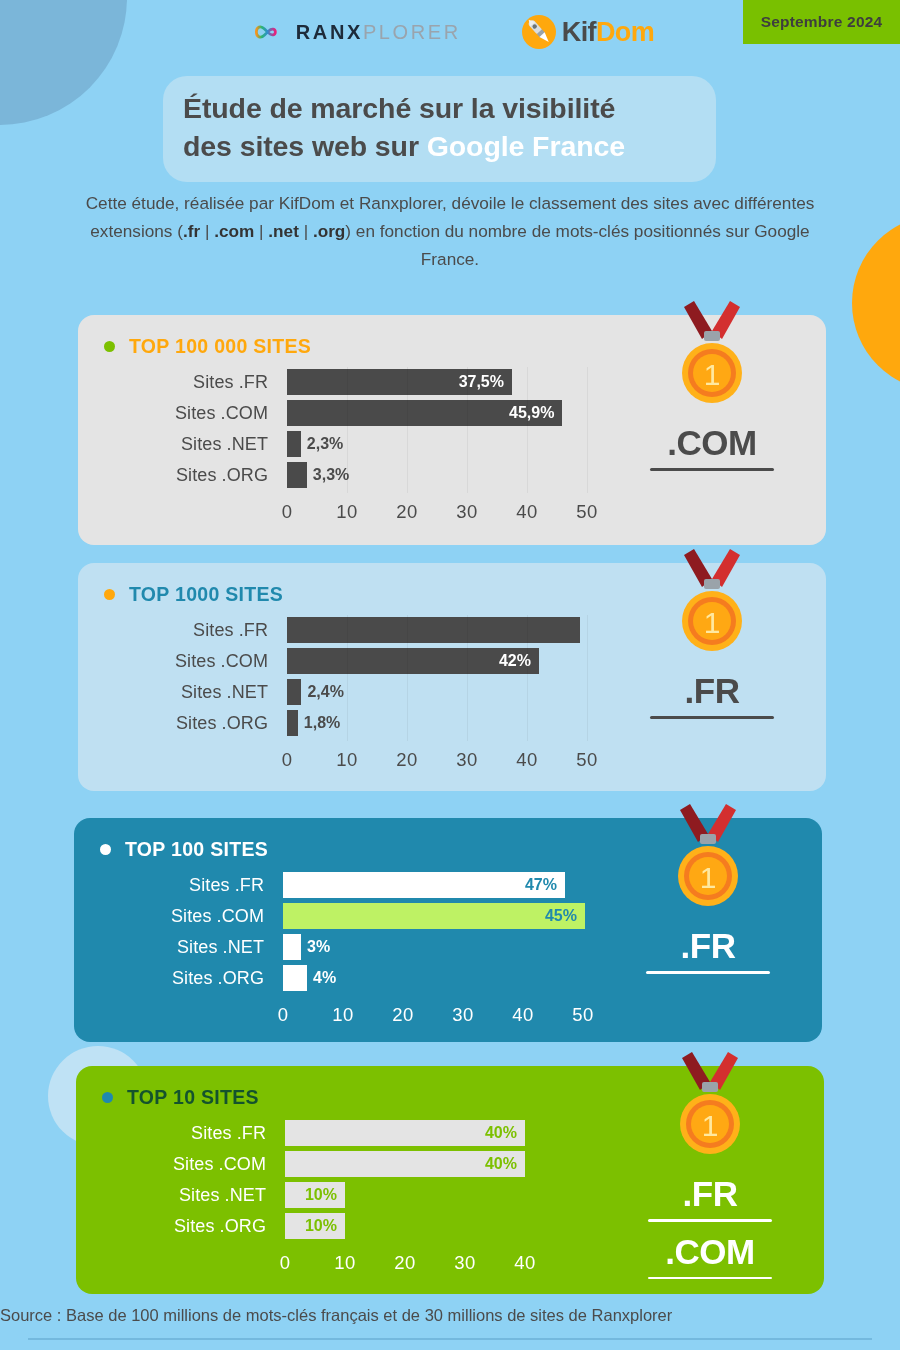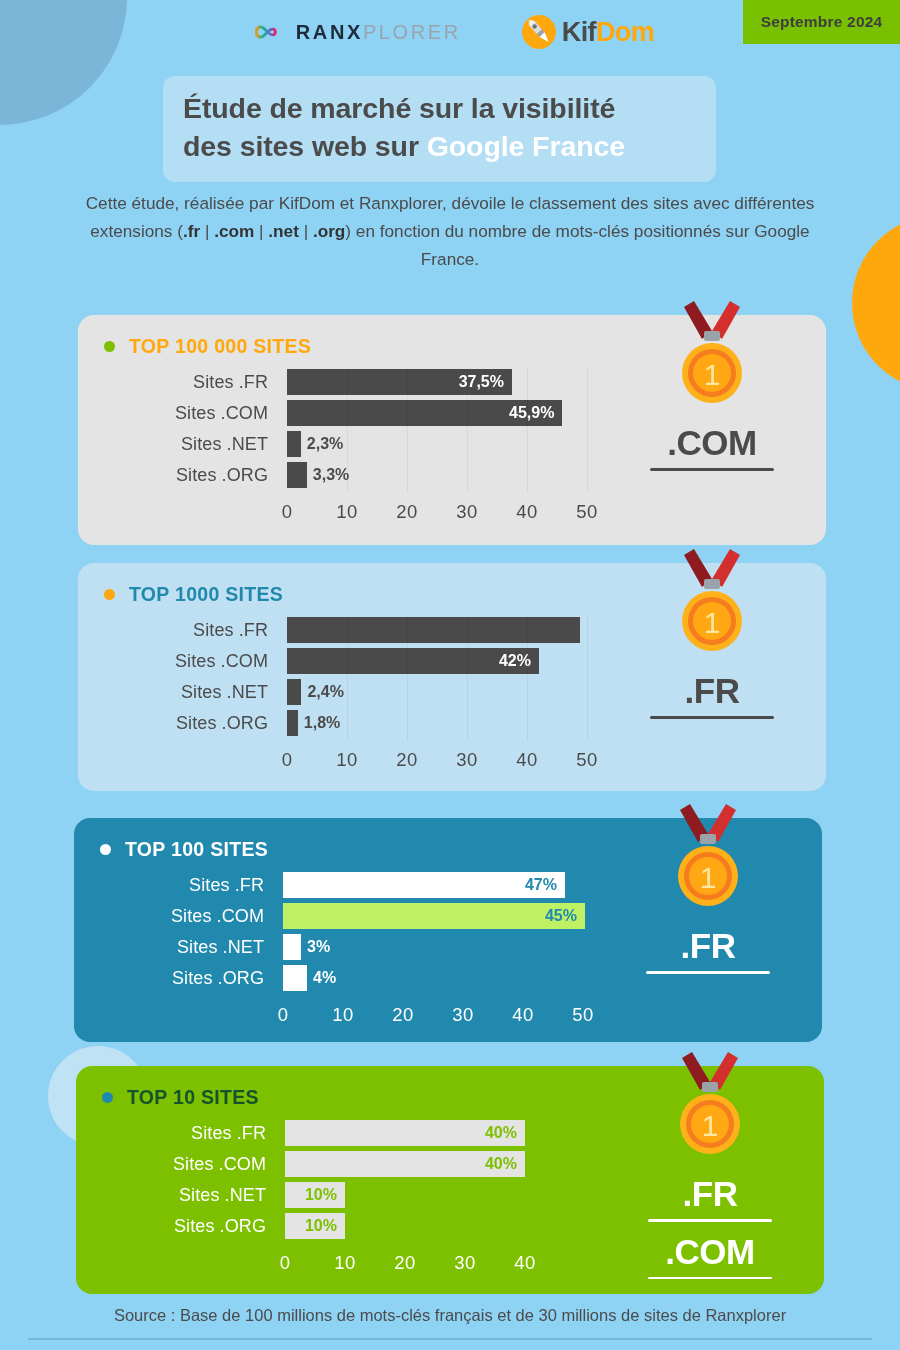--- a/index.html
+++ b/index.html
@@ -30,21 +30,21 @@
 
   .kif{display:flex;align-items:center;gap:3px;}
   .kif-badge{width:40px;height:40px;position:relative;}
   .kif-text{font-size:27px;font-weight:bold;letter-spacing:-.6px;}
   .kif-text .k{color:#4a4a4a;}
   .kif-text .d{color:#ffa80d;}
 
   
   #title-block{
     position:absolute;left:163px;top:76px;width:553px;
-    background:#b3def3;border-radius:12px;padding:14px 20px 16px 20px;
+    background:#b3def3;border-radius:24px;padding:14px 20px 16px 20px;
     box-sizing:border-box;
   }
   #title-block .t{
     font-size:28.5px;font-weight:bold;color:#4b4b4b;line-height:1.33;
     letter-spacing:-.1px;
   }
   #title-block .hl{color:#ffffff;}
 
   
   #intro{
@@ -91,21 +91,21 @@
   .winner-name{font-size:35px;font-weight:bold;letter-spacing:-.5px;line-height:1.12;}
   .winner-rule{width:124px;height:2.5px;margin:6px auto 10px auto;border-radius:2px;}
 
   
   #float-label-0{
     position:absolute;left:452px;top:580px;font-size:11.5px;font-weight:normal;color:#ffffff;
   }
 
   
   #footer{
-    position:absolute;left:0;top:1306px;width:900px;text-align:center;
+    position:absolute;left:0;top:1306px;width:900px;text-align:left;
     color:#4b4b4b;font-size:16.5px;
   }
   #footer-rule{position:absolute;left:28px;top:1338px;width:844px;height:2px;background:#74b9de;}
 </style>
 </head>
 <body>
 
 <div class="deco" id="deco-circle-topleft"></div>
 <div class="deco" id="deco-circle-orange"></div>
 <div class="deco" id="deco-circle-lightblue"></div>

